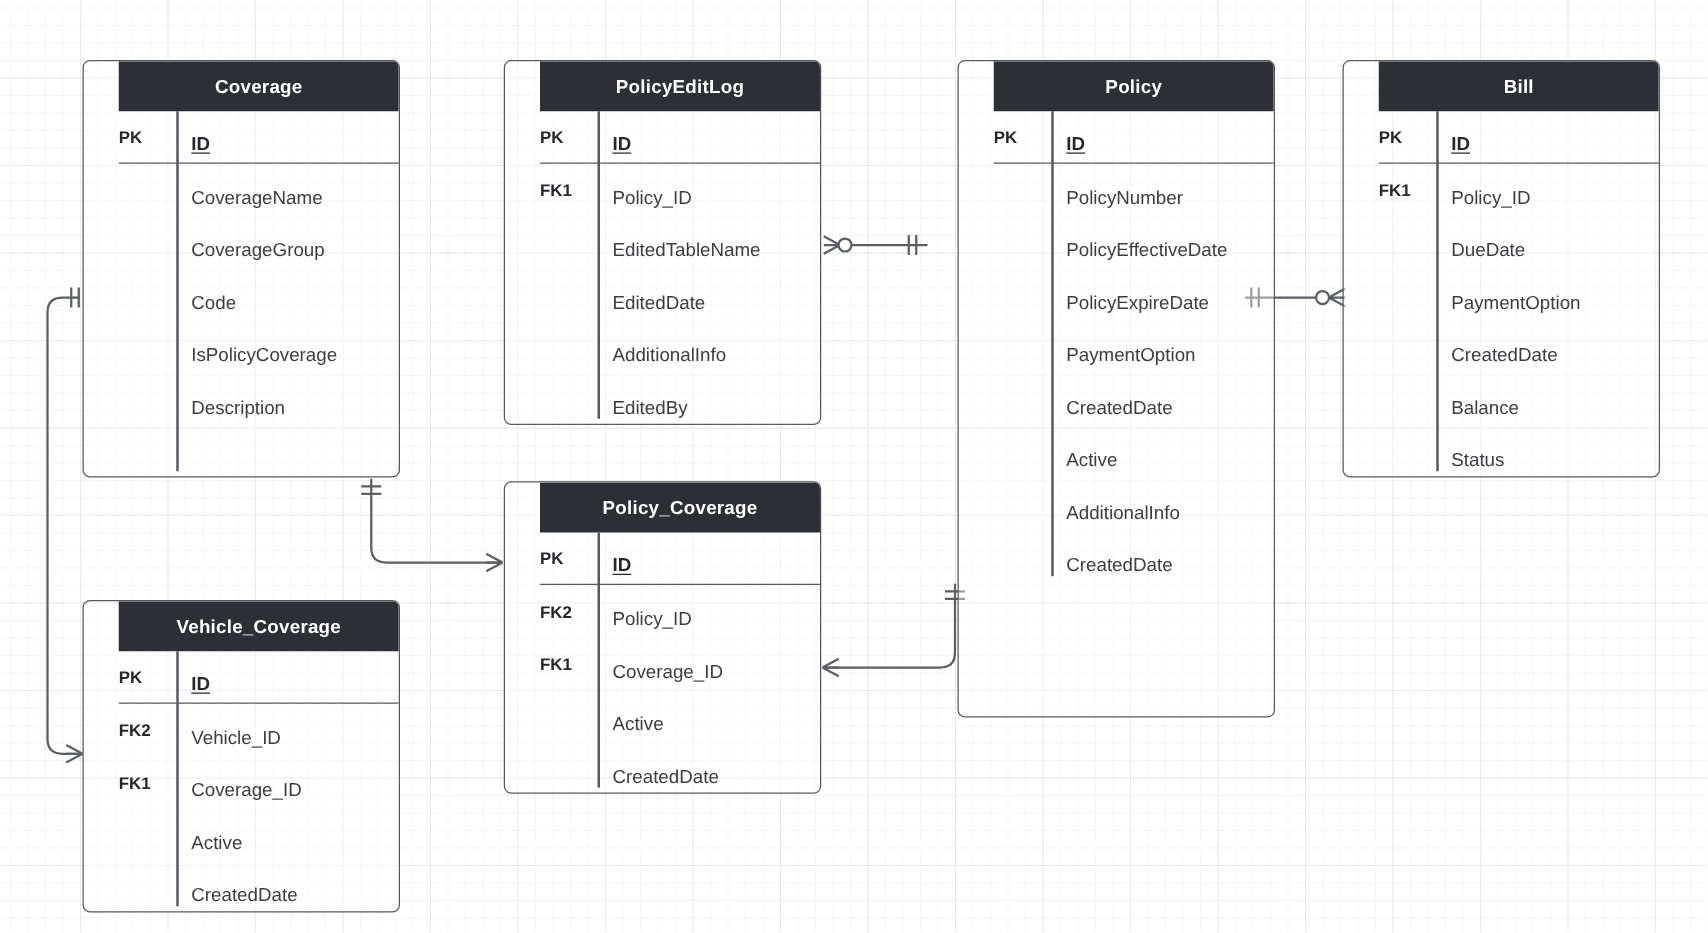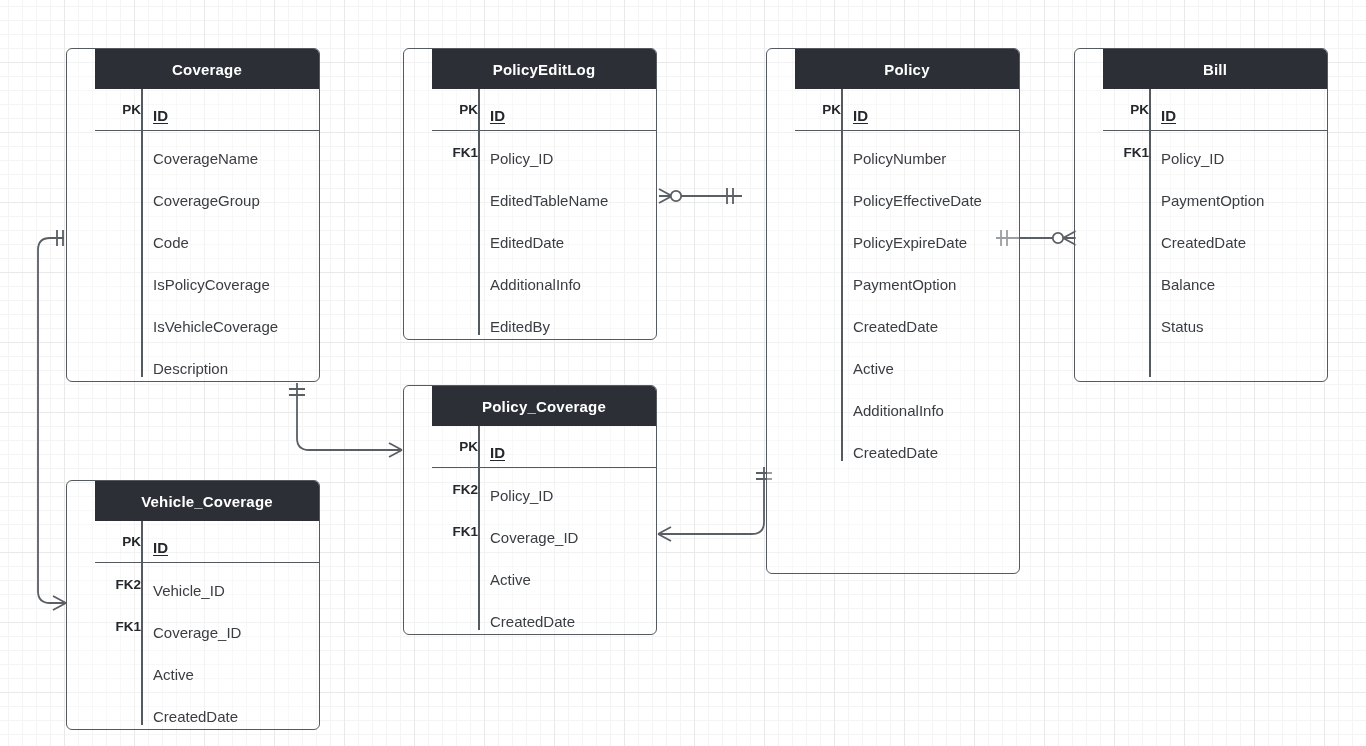--- a/index.html
+++ b/index.html
@@ -62,21 +62,21 @@
     align-items: center;
     height: 42px;
     box-sizing: border-box;
   }
   .row.pk-row {
     border-bottom: 1.6px solid #555a60;
   }
   .keycol {
     width: 46px;
     flex: 0 0 46px;
-    text-align: right;
+    text-align: left;
     font-size: 13.5px;
     font-weight: bold;
     color: #24272b;
     box-sizing: border-box;
   }
   .namecol {
     flex: 1 1 auto;
     padding-left: 12px;
     font-size: 15px;
     color: #3a3d42;
@@ -175,24 +175,20 @@
           <div class="row">
             <div class="keycol"></div>
             <div class="namecol">Code</div>
           </div>
           <div class="row">
             <div class="keycol"></div>
             <div class="namecol">IsPolicyCoverage</div>
           </div>
           <div class="row">
             <div class="keycol"></div>
-            <div class="namecol">IsVehicleCoverage</div>
-          </div>
-          <div class="row">
-            <div class="keycol"></div>
             <div class="namecol">Description</div>
           </div>
         </div>
       </div>
       <div class="entity" style="left: 403px; top: 48px; width: 254px; height: 292px;">
         <div class="entity-header">PolicyEditLog</div>
         <div class="rows">
           <div class="divider" style="height: 246px;"></div>
           <div class="row pk-row">
             <div class="keycol">PK</div>
@@ -269,20 +265,24 @@
           <div class="row pk-row">
             <div class="keycol">PK</div>
             <div class="namecol"><span class="u">ID</span></div>
           </div>
           <div class="row">
             <div class="keycol">FK1</div>
             <div class="namecol">Policy_ID</div>
           </div>
           <div class="row">
             <div class="keycol"></div>
+            <div class="namecol">DueDate</div>
+          </div>
+          <div class="row">
+            <div class="keycol"></div>
             <div class="namecol">PaymentOption</div>
           </div>
           <div class="row">
             <div class="keycol"></div>
             <div class="namecol">CreatedDate</div>
           </div>
           <div class="row">
             <div class="keycol"></div>
             <div class="namecol">Balance</div>
           </div>

